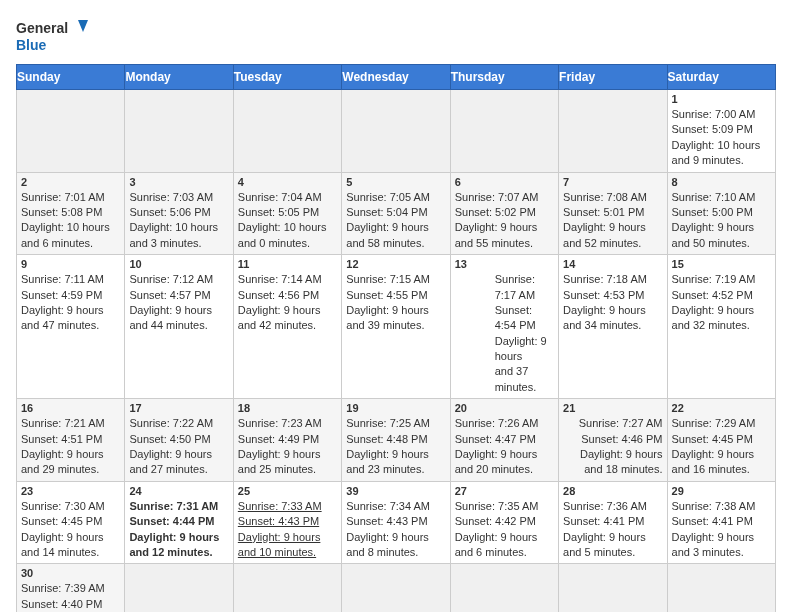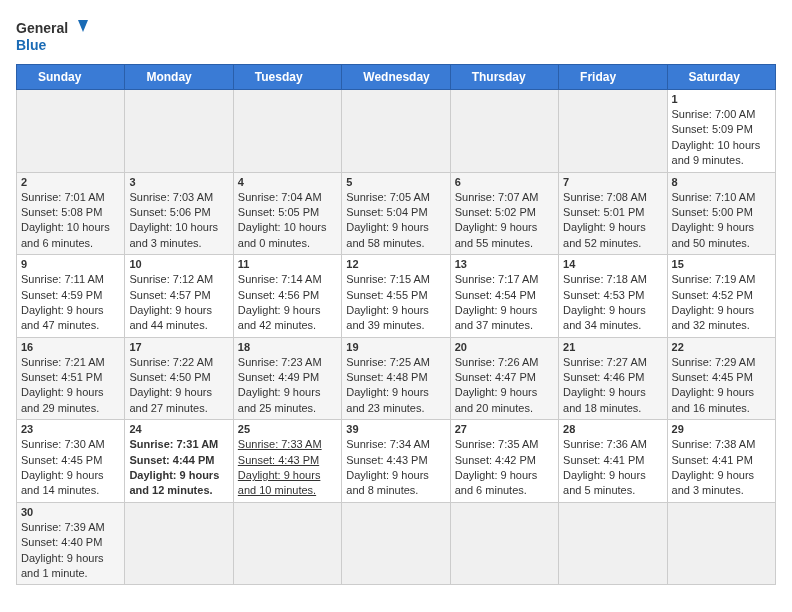--- a/index.html
+++ b/index.html
@@ -37,21 +37,21 @@
     table {
       width: 100%;
       border-collapse: collapse;
       table-layout: fixed;
     }
     thead th {
       background: #3a7bd5;
       color: #fff;
       font-size: 12px;
       font-weight: bold;
-      padding: 5px 21px;
+      padding: 5px 0;
       text-align: left;
       border: 1px solid #2a5faa;
     }
     tbody td {
       border: 1px solid #ccc;
       vertical-align: top;
       padding: 3px 4px;
       font-size: 9.5px;
       color: #333;
       height: 78px;
@@ -193,21 +193,21 @@
         </td>
         <td>
           <span class="day-num">12</span>
           <div class="day-info" style="white-space: pre-line;">Sunrise: 7:15 AM
 Sunset: 4:55 PM
 Daylight: 9 hours
 and 39 minutes.</div>
         </td>
         <td>
           <span class="day-num">13</span>
-          <div class="day-info" style="white-space: pre-line;">Sunrise: 7:17 AM
+          <div class="day-info" style="white-space: pre-line; margin-left: 40px;">Sunrise: 7:17 AM
 Sunset: 4:54 PM
 Daylight: 9 hours
 and 37 minutes.</div>
         </td>
         <td>
           <span class="day-num">14</span>
           <div class="day-info" style="white-space: pre-line;">Sunrise: 7:18 AM
 Sunset: 4:53 PM
 Daylight: 9 hours
 and 34 minutes.</div>
@@ -251,21 +251,21 @@
         </td>
         <td>
           <span class="day-num">20</span>
           <div class="day-info" style="white-space: pre-line;">Sunrise: 7:26 AM
 Sunset: 4:47 PM
 Daylight: 9 hours
 and 20 minutes.</div>
         </td>
         <td>
           <span class="day-num">21</span>
-          <div class="day-info" style="white-space: pre-line;">Sunrise: 7:27 AM
+          <div class="day-info" style="white-space: pre-line; text-align: right;">Sunrise: 7:27 AM
 Sunset: 4:46 PM
 Daylight: 9 hours
 and 18 minutes.</div>
         </td>
         <td>
           <span class="day-num">22</span>
           <div class="day-info" style="white-space: pre-line;">Sunrise: 7:29 AM
 Sunset: 4:45 PM
 Daylight: 9 hours
 and 16 minutes.</div>

